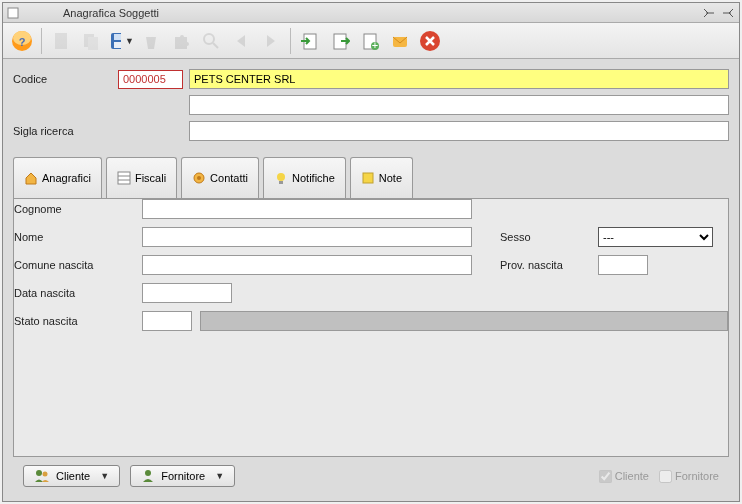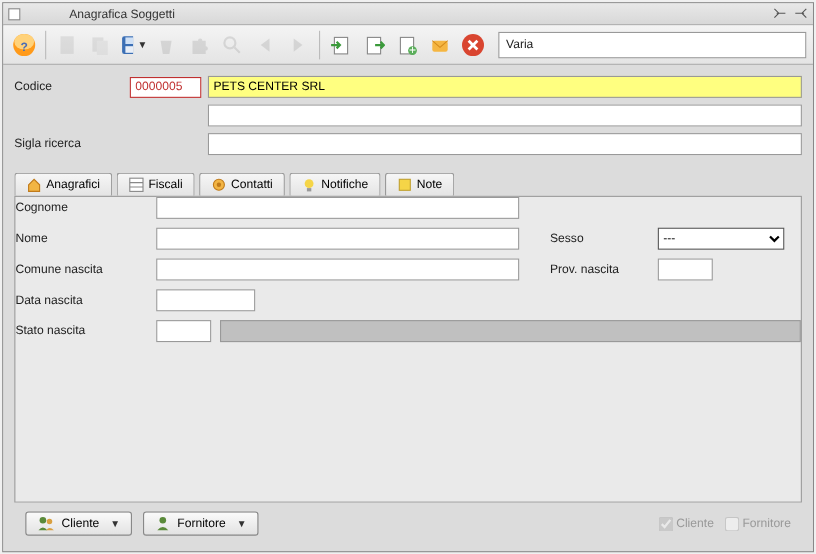--- a/index.html
+++ b/index.html
@@ -15,21 +15,21 @@
   .toolbar .sep { width:1px; height:26px; background:#bbb; margin:0 2px; }
   .status-field { flex:1; height:24px; background:#fff; border:1px solid #999; margin-left:6px; padding:4px 6px; color:#222; }
   .content { flex:1; padding:10px 10px 6px 10px; display:flex; flex-direction:column; background:#dcdcdc; }
   .row { display:flex; align-items:center; margin-bottom:6px; }
   .label { width:105px; color:#222; }
   .input { height:20px; border:1px solid #999; background:#fff; padding:2px 4px; }
   .code-input { width:65px; border:1px solid #c03030; color:#c03030; background:#fff; height:19px; padding:2px 4px; margin-right:6px; }
   .name-input { flex:1; background:#ffff80; border:1px solid #999; height:20px; padding:2px 4px; color:#000; }
   .sigla-input { flex:1; }
   .tabs { display:flex; gap:4px; margin-top:10px; }
-  .tab { display:flex; align-items:center; gap:4px; background:linear-gradient(#f6f6f6,#e4e4e4); border:1px solid #999; border-bottom:none; padding:3px 10px; border-radius:3px 3px 0 0; cursor:pointer; }
+  .tab { display:flex; align-items:center; gap:4px; background:linear-gradient(#f6f6f6,#e4e4e4); border:1px solid #999; border-bottom:none; padding:13px 10px; border-radius:3px 3px 0 0; cursor:pointer; }
   .tab.active { background:#eaeaea; }
   .tab-panel { flex:1; background:#eaeaea; border:1px solid #999; padding:0; }
   .form-row { display:flex; align-items:center; margin-bottom:8px; gap:8px; }
   .form-row .flabel { width:120px; color:#222; }
   .form-row .flabel2 { width:90px; color:#222; }
   .finput { height:20px; border:1px solid #999; background:#fff; padding:2px 4px; }
   .select { height:20px; border:1px solid #555; background:#fff; }
   .readonly { background:#c0c0c0; border:1px solid #999; height:20px; flex:1; }
   .footer { display:flex; align-items:center; padding:8px 10px; gap:10px; background:#dcdcdc; }
   .drop-btn { display:flex; align-items:center; gap:6px; background:linear-gradient(#fafafa,#e2e2e2); border:1px solid #888; border-radius:3px; padding:3px 10px; cursor:pointer; }
@@ -139,21 +139,20 @@
           <rect x="3" y="6" width="14" height="10" fill="#f5b642" rx="2"></rect>
           <path d="M3 6 L10 12 L17 6" stroke="#d48a1a" fill="none"></path>
         </svg>
       </div>
     <div class="tb-btn">
         <svg width="22" height="22">
           <circle cx="11" cy="11" r="10" fill="#d94530"></circle>
           <path d="M7 7 L15 15 M15 7 L7 15" stroke="#fff" stroke-width="2.5"></path>
         </svg>
       </div>
-    <input class="status-field" value="Varia" style="">
   </div>
 
   <div class="content">
     <div class="row">
       <span class="label">Codice</span>
       <input class="code-input" value="0000005" style="">
       <input class="name-input" value="PETS CENTER SRL" style="">
     </div>
     <div class="row">
       <span class="label"></span>

